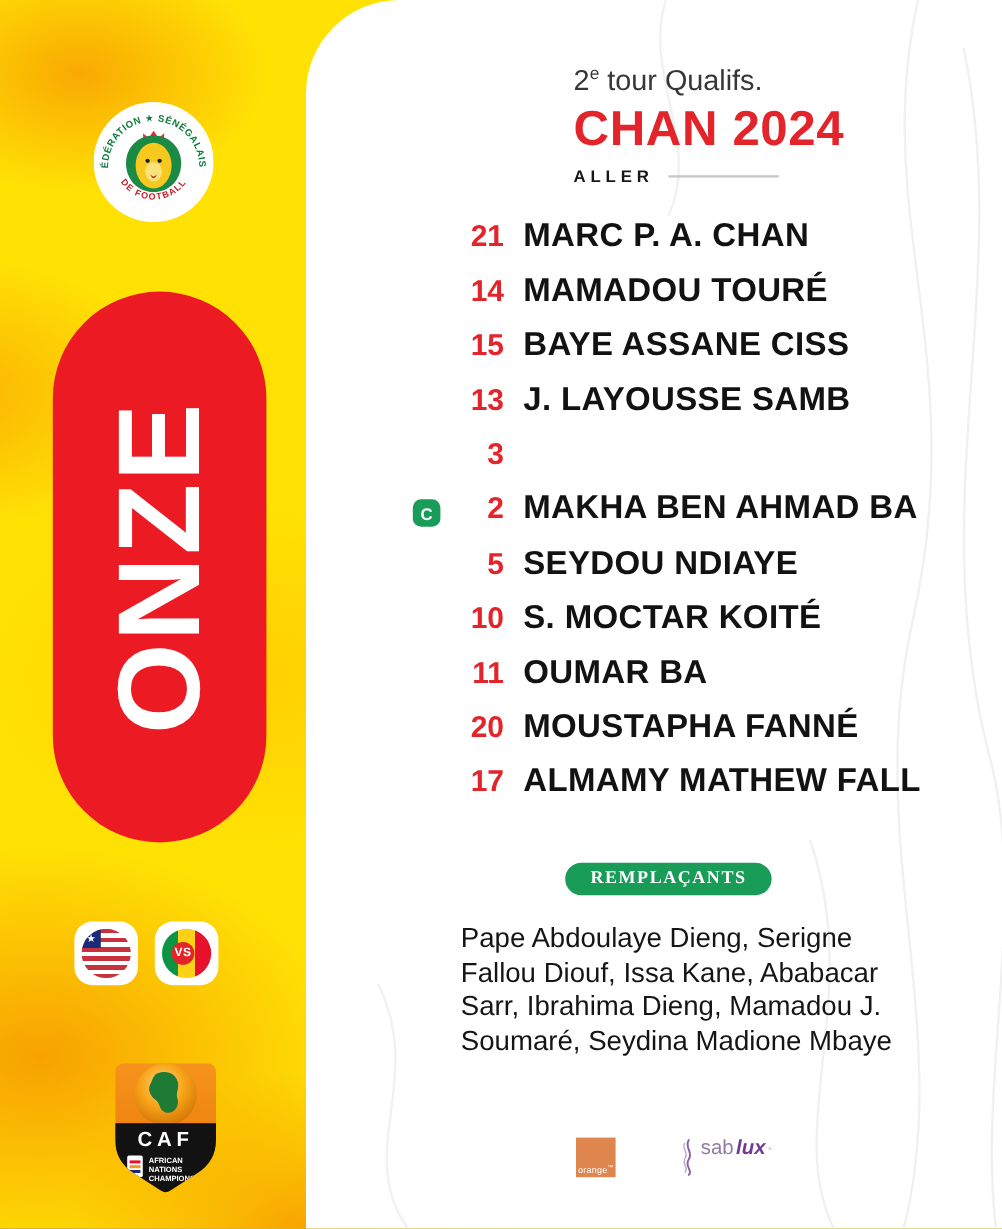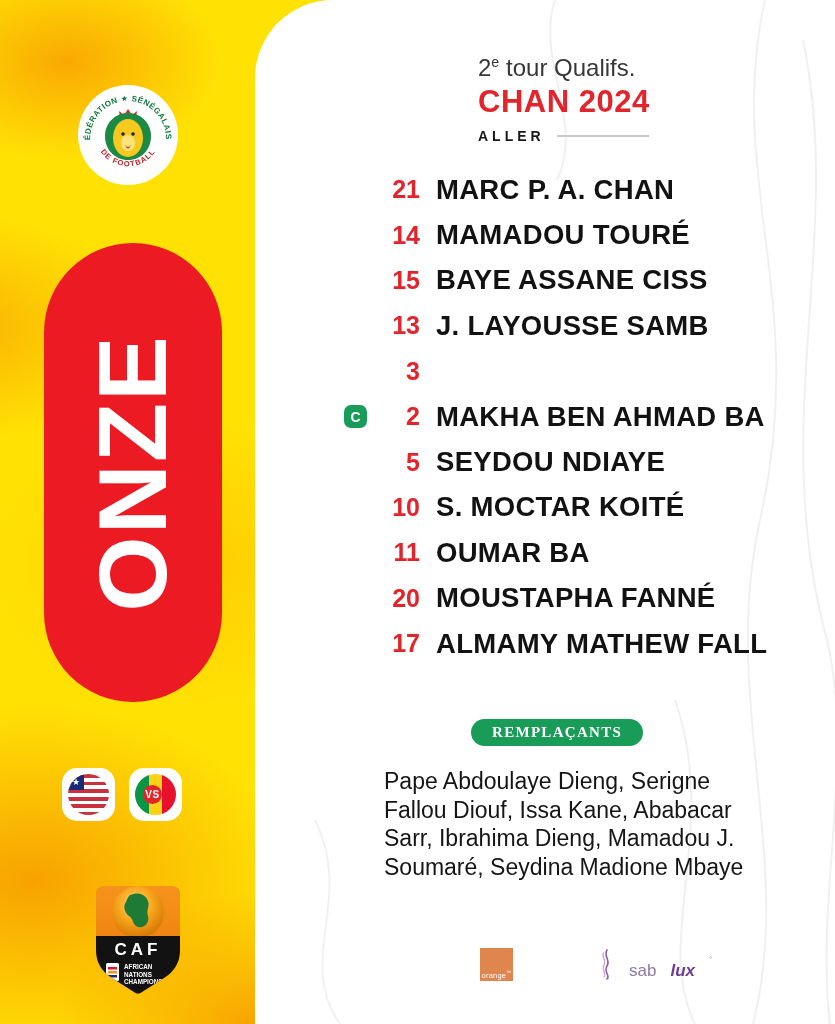--- a/index.html
+++ b/index.html
@@ -44,45 +44,45 @@
   .flag-senegal .star{color:#0B9444;font-size:15px;line-height:1;}
   .vsb{position:absolute;left:58px;top:17px;width:19px;height:19px;border-radius:50%;
     background:#E3242B;color:#fff;font-size:10px;font-weight:700;
     display:flex;align-items:center;justify-content:center;z-index:2;letter-spacing:.5px;margin-left:23px;}
   .caf{position:absolute;left:94px;top:884px;width:88px;height:124px;}
 
   
   .header{position:absolute;left:478px;top:54px;}
   .hdr-line1{font-size:24px;color:#373737;}
   .hdr-line1 sup{font-size:60%;}
-  .hdr-title{font-size:31px;font-weight:700;color:#E3242B;letter-spacing:.5px;margin-top:2px;}
+  .hdr-title{font-size:41px;font-weight:700;color:#E3242B;letter-spacing:.5px;margin-top:2px;}
   .hdr-leg{display:flex;align-items:center;gap:12px;margin-top:8px;}
   .hdr-leg .leg-label{font-size:14px;font-weight:700;letter-spacing:4px;color:#171717;}
   .hdr-leg .leg-line{display:block;width:92px;height:2px;background:#C9C9C9;}
 
   .player-list{position:absolute;left:344px;top:167px;display:flex;flex-direction:column;}
-  .prow{display:flex;align-items:center;height:45.4px;}
+  .prow{display:flex;align-items:flex-end;height:45.4px;}
   .cap{width:23px;height:23px;margin-right:7px;border-radius:7px;
     display:flex;align-items:center;justify-content:center;
     color:#fff;font-weight:700;font-size:14px;background:transparent;}
   .cap.on{background:#189C58;}
   .num{width:46px;text-align:right;margin-right:16px;
     font-weight:700;font-size:25px;color:#E3242B;}
   .pname{font-weight:700;font-size:27.5px;color:#121212;letter-spacing:.3px;white-space:nowrap;}
 
   .remplacants{position:absolute;left:471px;top:719px;height:27px;padding:0 21px;
     border-radius:14px;background:#189C58;color:#fff;font-weight:700;font-size:15px;
     letter-spacing:1.3px;display:flex;align-items:center;font-family:Liberation Serif, serif;}
   .subs{position:absolute;left:384px;top:767px;font-size:23px;line-height:28.5px;color:#151515;}
 
   .sponsor-orange{position:absolute;left:480px;top:948px;width:33px;height:33px;background:#DF854E;
     display:flex;align-items:flex-end;justify-content:center;}
   .sponsor-orange .olabel{font-size:7.5px;color:#fff;padding-bottom:2px;letter-spacing:.2px;}
   .sponsor-orange .otm{font-size:5px;color:#fff;vertical-align:super;}
-  .sablux{position:absolute;left:599px;top:947px;height:34px;display:flex;align-items:flex-end;gap:14px;}
+  .sablux{position:absolute;left:566px;top:947px;height:34px;display:flex;align-items:flex-start;gap:2px;}
   .sablux .sab{font-size:17px;color:#8F7BA4;}
   .sablux .lux{font-size:17px;font-weight:700;font-style:italic;color:#6F3C91;}
   .sablux .mark{font-size:8px;color:#9A93A5;align-self:flex-start;margin-top:8px;}
 </style>
 </head>
 <body>
 
 <div id="canvas">
 
   <div class="white-panel"></div>

